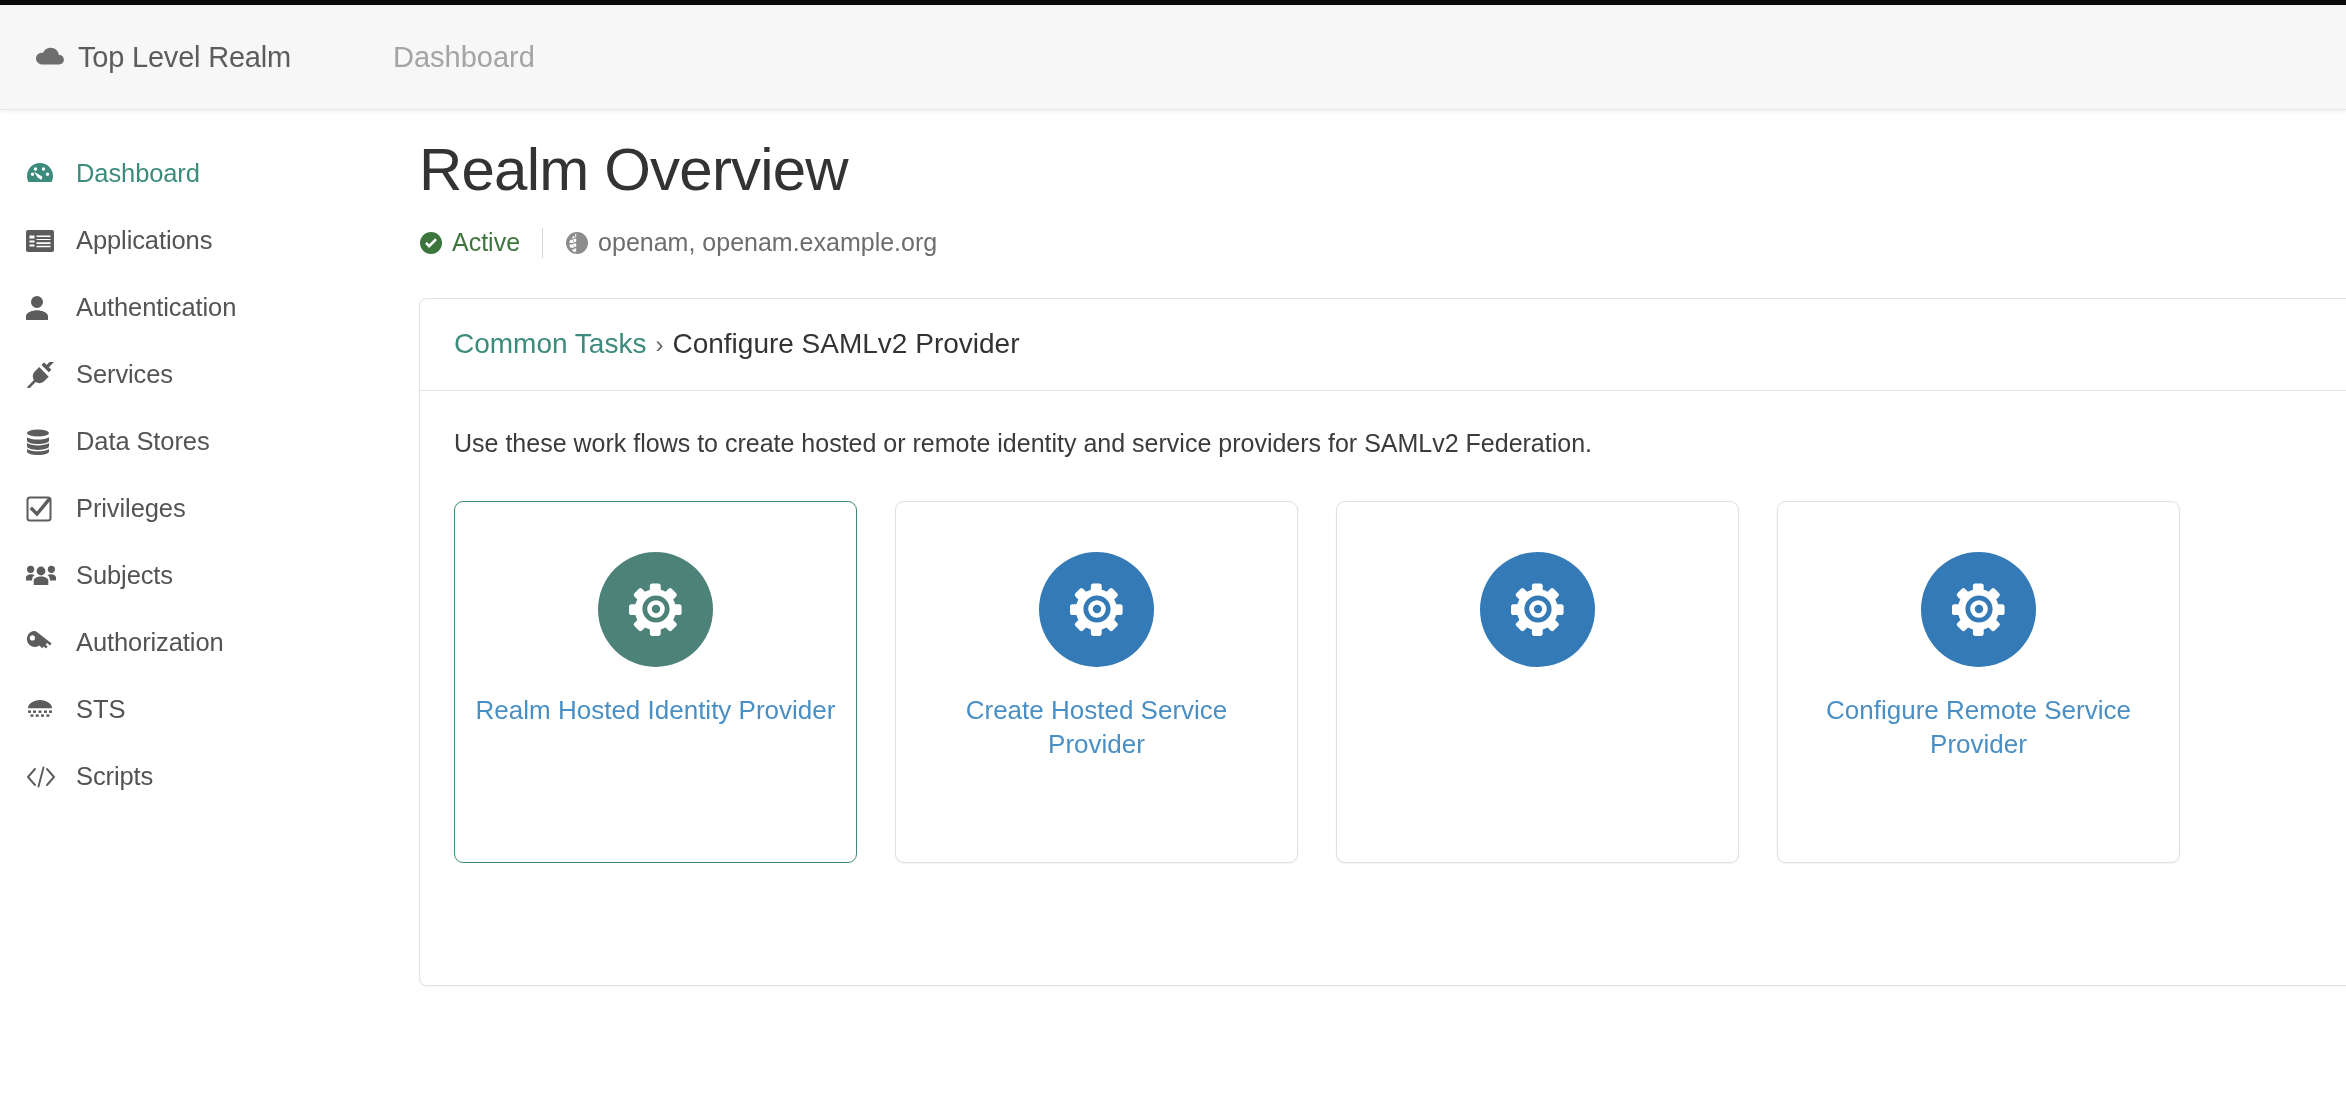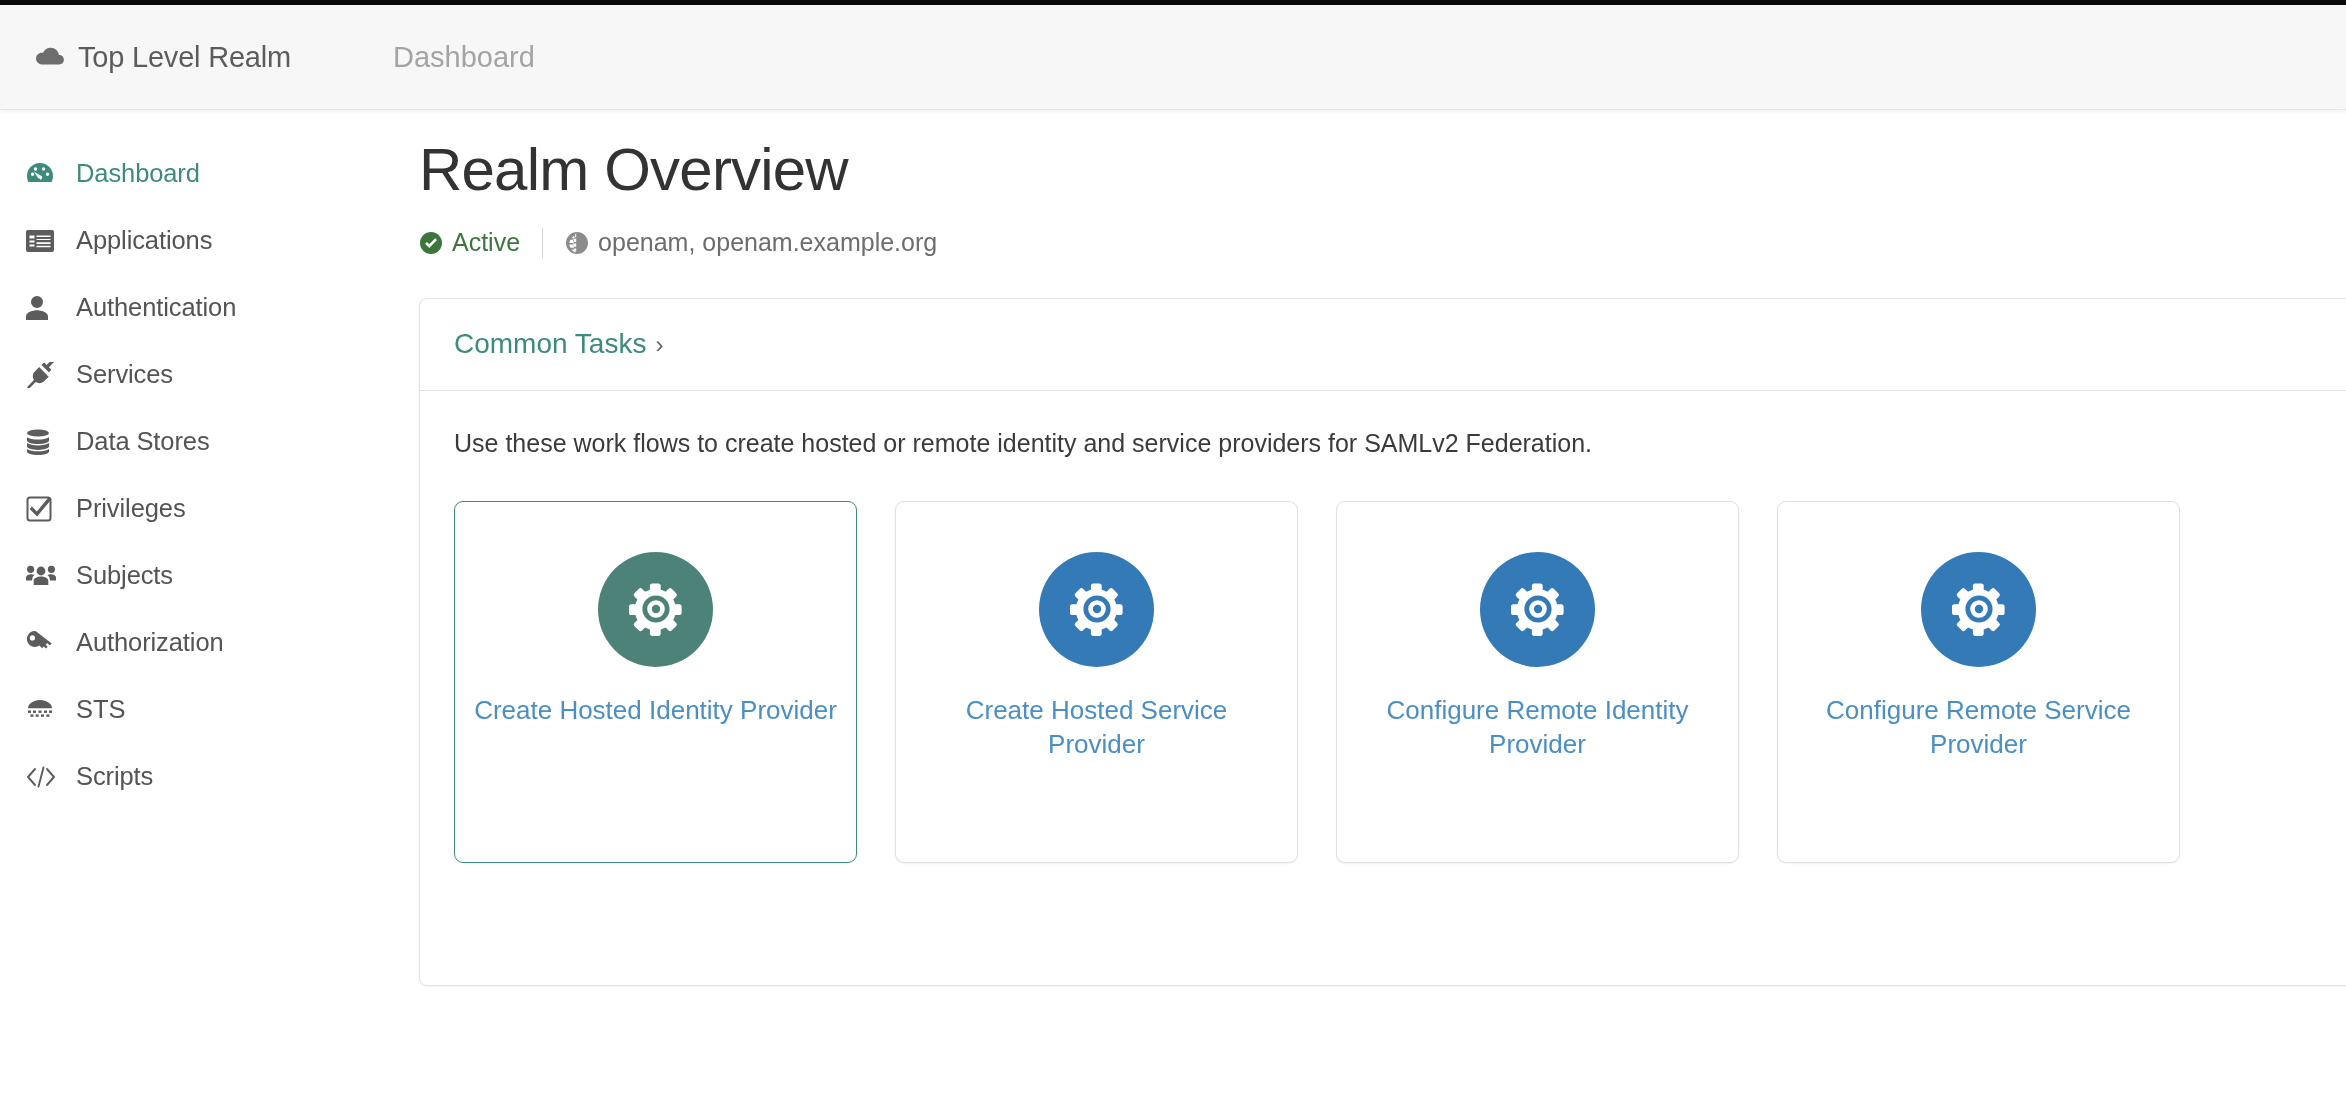--- a/index.html
+++ b/index.html
@@ -405,56 +405,56 @@
     </div>
 
     <button class="btn-properties">Properties</button>
 
     <section class="panel">
 
       <div class="panel-heading">
         <div class="breadcrumb">
           <span class="crumb-link">Common Tasks</span>
           <span class="crumb-sep">›</span>
+          <span class="crumb-current">Configure SAMLv2 Provider</span>
         </div>
       </div>
 
       <div class="panel-body">
         <p class="panel-desc">Use these work flows to create hosted or remote identity and service providers for SAMLv2 Federation.</p>
 
         <div class="card-row">
 
           <div class="task-card selected">
             <span class="card-circle">
               <svg width="54" height="54" viewBox="0 0 54 54" fill="#ffffff">
                 <path d="M27 18.2a8.8 8.8 0 100 17.6 8.8 8.8 0 000-17.6zm0 13a4.2 4.2 0 110-8.4 4.2 4.2 0 010 8.4z"></path>
                 <path d="M50.4 22.3h-4.2a19.9 19.9 0 00-2-4.9l3-3a2.2 2.2 0 000-3.1l-4.5-4.5a2.2 2.2 0 00-3.1 0l-3 3a19.9 19.9 0 00-4.9-2V3.6c0-1.2-1-2.2-2.2-2.2h-6.4c-1.2 0-2.2 1-2.2 2.2v4.2c-1.7.5-3.4 1.2-4.9 2l-3-3a2.2 2.2 0 00-3.1 0L5.4 11.3a2.2 2.2 0 000 3.1l3 3c-.8 1.5-1.5 3.2-2 4.9H2.2c-1.2 0-2.2 1-2.2 2.2v6.4c0 1.2 1 2.2 2.2 2.2h4.2c.5 1.7 1.2 3.4 2 4.9l-3 3a2.2 2.2 0 000 3.1l4.5 4.5a2.2 2.2 0 003.1 0l3-3c1.5.8 3.2 1.5 4.9 2v4.2c0 1.2 1 2.2 2.2 2.2h6.4c1.2 0 2.2-1 2.2-2.2v-4.2c1.7-.5 3.4-1.2 4.9-2l3 3a2.2 2.2 0 003.1 0l4.5-4.5a2.2 2.2 0 000-3.1l-3-3c.8-1.5 1.5-3.2 2-4.9h4.2c1.2 0 2.2-1 2.2-2.2v-6.4c0-1.2-1-2.2-2.2-2.2zM27 40.6c-7.5 0-13.6-6.1-13.6-13.6S19.5 13.4 27 13.4 40.6 19.5 40.6 27 34.5 40.6 27 40.6z"></path>
               </svg>
             </span>
-            <div class="card-label">Create Hosted Identity Provider</div>
+            <div class="card-label">Realm Hosted Identity Provider</div>
           </div>
 
           <div class="task-card">
             <span class="card-circle">
               <svg width="54" height="54" viewBox="0 0 54 54" fill="#ffffff">
                 <path d="M27 18.2a8.8 8.8 0 100 17.6 8.8 8.8 0 000-17.6zm0 13a4.2 4.2 0 110-8.4 4.2 4.2 0 010 8.4z"></path>
                 <path d="M50.4 22.3h-4.2a19.9 19.9 0 00-2-4.9l3-3a2.2 2.2 0 000-3.1l-4.5-4.5a2.2 2.2 0 00-3.1 0l-3 3a19.9 19.9 0 00-4.9-2V3.6c0-1.2-1-2.2-2.2-2.2h-6.4c-1.2 0-2.2 1-2.2 2.2v4.2c-1.7.5-3.4 1.2-4.9 2l-3-3a2.2 2.2 0 00-3.1 0L5.4 11.3a2.2 2.2 0 000 3.1l3 3c-.8 1.5-1.5 3.2-2 4.9H2.2c-1.2 0-2.2 1-2.2 2.2v6.4c0 1.2 1 2.2 2.2 2.2h4.2c.5 1.7 1.2 3.4 2 4.9l-3 3a2.2 2.2 0 000 3.1l4.5 4.5a2.2 2.2 0 003.1 0l3-3c1.5.8 3.2 1.5 4.9 2v4.2c0 1.2 1 2.2 2.2 2.2h6.4c1.2 0 2.2-1 2.2-2.2v-4.2c1.7-.5 3.4-1.2 4.9-2l3 3a2.2 2.2 0 003.1 0l4.5-4.5a2.2 2.2 0 000-3.1l-3-3c.8-1.5 1.5-3.2 2-4.9h4.2c1.2 0 2.2-1 2.2-2.2v-6.4c0-1.2-1-2.2-2.2-2.2zM27 40.6c-7.5 0-13.6-6.1-13.6-13.6S19.5 13.4 27 13.4 40.6 19.5 40.6 27 34.5 40.6 27 40.6z"></path>
               </svg>
             </span>
             <div class="card-label">Create Hosted Service Provider</div>
           </div>
 
           <div class="task-card">
             <span class="card-circle">
               <svg width="54" height="54" viewBox="0 0 54 54" fill="#ffffff">
                 <path d="M27 18.2a8.8 8.8 0 100 17.6 8.8 8.8 0 000-17.6zm0 13a4.2 4.2 0 110-8.4 4.2 4.2 0 010 8.4z"></path>
                 <path d="M50.4 22.3h-4.2a19.9 19.9 0 00-2-4.9l3-3a2.2 2.2 0 000-3.1l-4.5-4.5a2.2 2.2 0 00-3.1 0l-3 3a19.9 19.9 0 00-4.9-2V3.6c0-1.2-1-2.2-2.2-2.2h-6.4c-1.2 0-2.2 1-2.2 2.2v4.2c-1.7.5-3.4 1.2-4.9 2l-3-3a2.2 2.2 0 00-3.1 0L5.4 11.3a2.2 2.2 0 000 3.1l3 3c-.8 1.5-1.5 3.2-2 4.9H2.2c-1.2 0-2.2 1-2.2 2.2v6.4c0 1.2 1 2.2 2.2 2.2h4.2c.5 1.7 1.2 3.4 2 4.9l-3 3a2.2 2.2 0 000 3.1l4.5 4.5a2.2 2.2 0 003.1 0l3-3c1.5.8 3.2 1.5 4.9 2v4.2c0 1.2 1 2.2 2.2 2.2h6.4c1.2 0 2.2-1 2.2-2.2v-4.2c1.7-.5 3.4-1.2 4.9-2l3 3a2.2 2.2 0 003.1 0l4.5-4.5a2.2 2.2 0 000-3.1l-3-3c.8-1.5 1.5-3.2 2-4.9h4.2c1.2 0 2.2-1 2.2-2.2v-6.4c0-1.2-1-2.2-2.2-2.2zM27 40.6c-7.5 0-13.6-6.1-13.6-13.6S19.5 13.4 27 13.4 40.6 19.5 40.6 27 34.5 40.6 27 40.6z"></path>
               </svg>
             </span>
-            <div class="card-label">Configure Remote Identity Provider</div>
           </div>
 
           <div class="task-card">
             <span class="card-circle">
               <svg width="54" height="54" viewBox="0 0 54 54" fill="#ffffff">
                 <path d="M27 18.2a8.8 8.8 0 100 17.6 8.8 8.8 0 000-17.6zm0 13a4.2 4.2 0 110-8.4 4.2 4.2 0 010 8.4z"></path>
                 <path d="M50.4 22.3h-4.2a19.9 19.9 0 00-2-4.9l3-3a2.2 2.2 0 000-3.1l-4.5-4.5a2.2 2.2 0 00-3.1 0l-3 3a19.9 19.9 0 00-4.9-2V3.6c0-1.2-1-2.2-2.2-2.2h-6.4c-1.2 0-2.2 1-2.2 2.2v4.2c-1.7.5-3.4 1.2-4.9 2l-3-3a2.2 2.2 0 00-3.1 0L5.4 11.3a2.2 2.2 0 000 3.1l3 3c-.8 1.5-1.5 3.2-2 4.9H2.2c-1.2 0-2.2 1-2.2 2.2v6.4c0 1.2 1 2.2 2.2 2.2h4.2c.5 1.7 1.2 3.4 2 4.9l-3 3a2.2 2.2 0 000 3.1l4.5 4.5a2.2 2.2 0 003.1 0l3-3c1.5.8 3.2 1.5 4.9 2v4.2c0 1.2 1 2.2 2.2 2.2h6.4c1.2 0 2.2-1 2.2-2.2v-4.2c1.7-.5 3.4-1.2 4.9-2l3 3a2.2 2.2 0 003.1 0l4.5-4.5a2.2 2.2 0 000-3.1l-3-3c.8-1.5 1.5-3.2 2-4.9h4.2c1.2 0 2.2-1 2.2-2.2v-6.4c0-1.2-1-2.2-2.2-2.2zM27 40.6c-7.5 0-13.6-6.1-13.6-13.6S19.5 13.4 27 13.4 40.6 19.5 40.6 27 34.5 40.6 27 40.6z"></path>
               </svg>
             </span>
             <div class="card-label">Configure Remote Service Provider</div>

